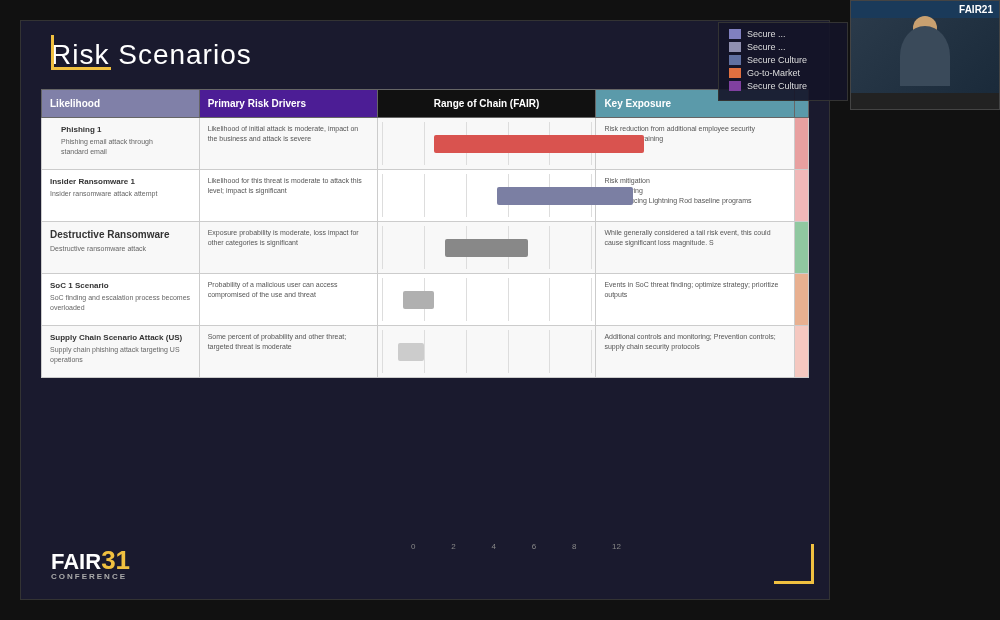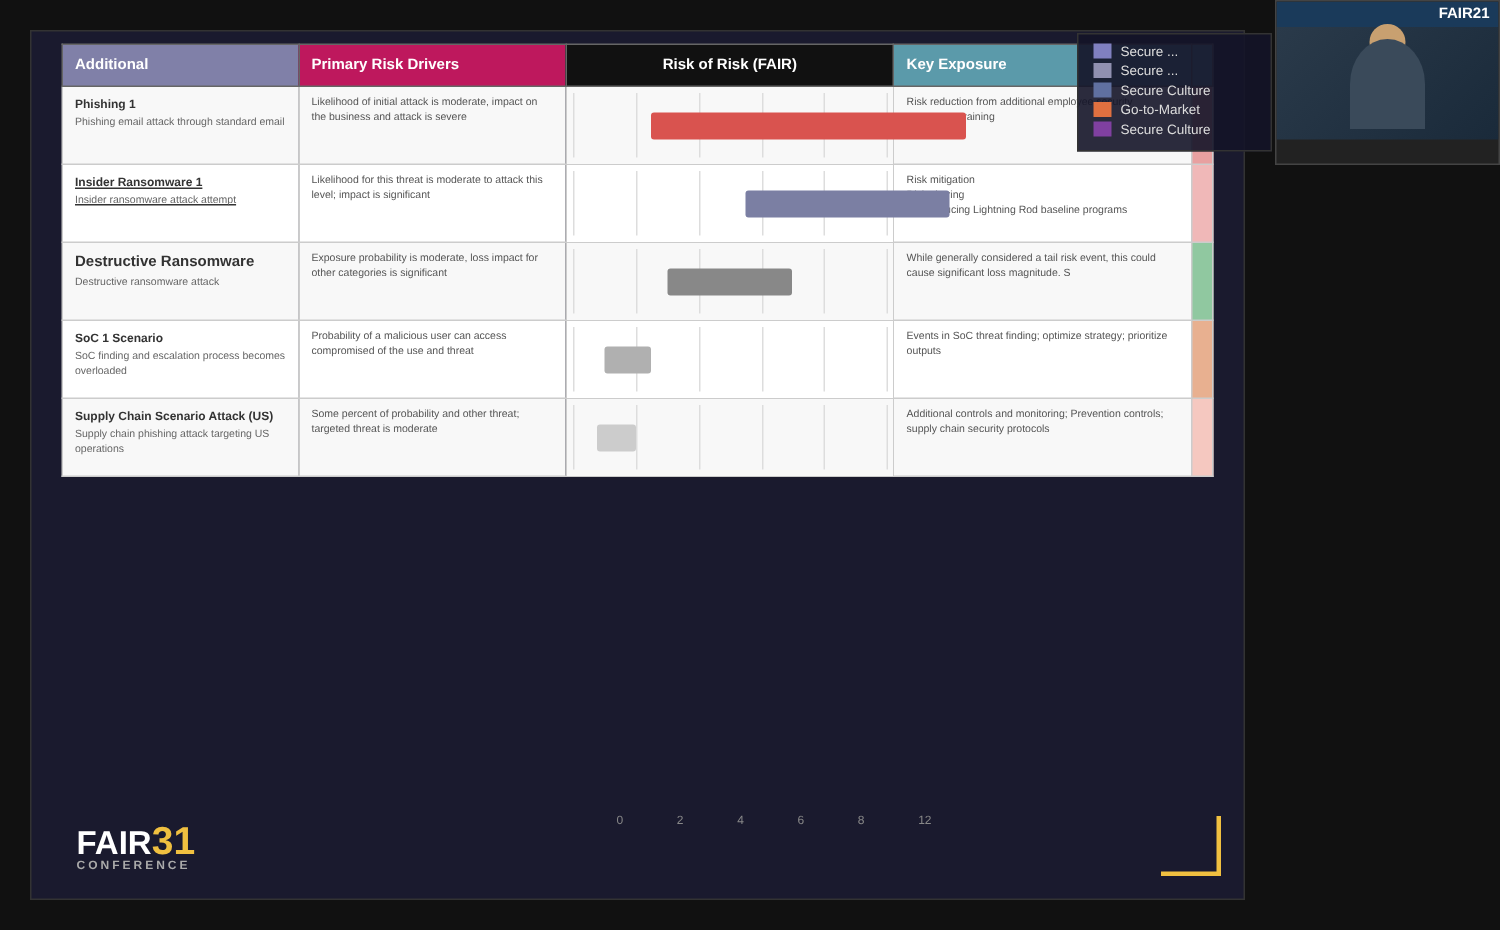--- a/index.html
+++ b/index.html
@@ -185,35 +185,36 @@
 
     .slide-content {
       padding: 0 5px;
     }
   </style>
 </head>
 <body>
 
 <div class="slide">
 
+  <div class="slide-title">Risk Scenarios</div>
 
   <div class="slide-content">
     <table class="risk-table">
       <thead>
         <tr>
-          <th class="col-scenarios" style="background:#8080a8;color:#fff;border:1px solid #666;">Additional</th>
-          <th class="col-primary" style="background:#be185d;color:#fff;border:1px solid #666;">Primary Risk Drivers</th>
-          <th class="col-range" style="background:#111;color:#fff;border:1px solid #666;text-align:center;">Risk of Risk (FAIR)</th>
+          <th class="col-scenarios" style="background:#8080a8;color:#fff;border:1px solid #666;">Likelihood</th>
+          <th class="col-primary" style="background:#4c1d95;color:#fff;border:1px solid #666;">Primary Risk Drivers</th>
+          <th class="col-range" style="background:#111;color:#fff;border:1px solid #666;text-align:center;">Range of Chain (FAIR)</th>
           <th class="col-projects" style="background:#5b9aaa;color:#fff;border:1px solid #666;">Key Exposure</th>
           <th style="background:#5b9aaa;border:1px solid #666;width:14px;padding:0;"></th>
         </tr>
       </thead>
       <tbody id="table-body">
       <tr>
-            <td style="background: rgb(248, 248, 248); border: 1px solid rgb(204, 204, 204); padding: 6px 8px; vertical-align: top; width: 155px;">
+            <td style="background: rgb(248, 248, 248); border: 1px solid rgb(204, 204, 204); padding: 6px 19px; vertical-align: top; width: 155px;">
               <div style="font-size:8px;font-weight:bold;color:#333;margin-bottom:2px;">Phishing 1</div>
               <div style="font-size:7px;color:#666;">Phishing email attack through standard email</div>
             </td>
             <td style="background: rgb(248, 248, 248); border: 1px solid rgb(204, 204, 204); padding: 6px 8px; vertical-align: top; width: 175px;">
               <div style="font-size:7px;color:#555;line-height:1.4;">Likelihood of initial attack is moderate, impact on the business and attack is severe</div>
             </td>
             <td style="background: rgb(248, 248, 248); border: 1px solid rgb(204, 204, 204); padding: 4px; vertical-align: middle; width: 215px; position: relative; height: 52px;">
               <div style="position:absolute;top:4px;left:4px;right:4px;bottom:4px;">
                 <div style="position:absolute;left:0%;top:0;bottom:0;border-left:1px solid #ddd;"></div>
                 <div style="position:absolute;left:20%;top:0;bottom:0;border-left:1px solid #ddd;"></div>
@@ -223,21 +224,21 @@
                 <div style="position:absolute;left:100%;top:0;bottom:0;border-left:1px solid #ddd;"></div>
                 <div style="position:absolute;left:25%;width:100%;height:18px;top:50%;transform:translateY(-50%);background:#d9534f;border-radius:2px;"></div>
               </div>
             </td>
             <td style="background: rgb(248, 248, 248); border: 1px solid rgb(204, 204, 204); padding: 6px 8px; vertical-align: top; width: 195px;">
               <div style="font-size:7px;color:#555;line-height:1.4;">Risk reduction from additional employee security awareness training</div>
             </td>
             <td style="background: rgb(232, 160, 160); border: 1px solid rgb(204, 204, 204); padding: 0px; width: 14px;"></td>
           </tr>
           <tr>
-            <td style="background: rgb(255, 255, 255); border: 1px solid rgb(204, 204, 204); padding: 6px 8px; vertical-align: top; width: 155px; text-decoration: underline;">
+            <td style="background: rgb(255, 255, 255); border: 1px solid rgb(204, 204, 204); padding: 6px 8px; vertical-align: top; width: 155px;">
               <div style="font-size:8px;font-weight:bold;color:#333;margin-bottom:2px;">Insider Ransomware 1</div>
               <div style="font-size:7px;color:#666;">Insider ransomware attack attempt</div>
             </td>
             <td style="background: rgb(255, 255, 255); border: 1px solid rgb(204, 204, 204); padding: 6px 8px; vertical-align: top; width: 175px;">
               <div style="font-size:7px;color:#555;line-height:1.4;">Likelihood for this threat is moderate to attack this level; impact is significant</div>
             </td>
             <td style="background: rgb(255, 255, 255); border: 1px solid rgb(204, 204, 204); padding: 4px; vertical-align: middle; width: 215px; position: relative; height: 52px;">
               <div style="position:absolute;top:4px;left:4px;right:4px;bottom:4px;">
                 <div style="position:absolute;left:0%;top:0;bottom:0;border-left:1px solid #ddd;"></div>
                 <div style="position:absolute;left:20%;top:0;bottom:0;border-left:1px solid #ddd;"></div>

